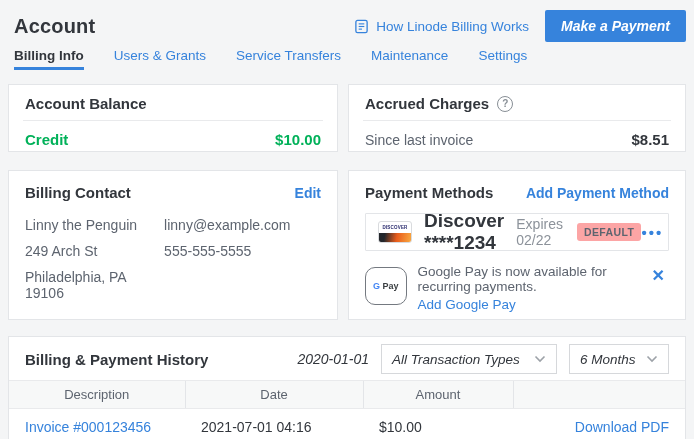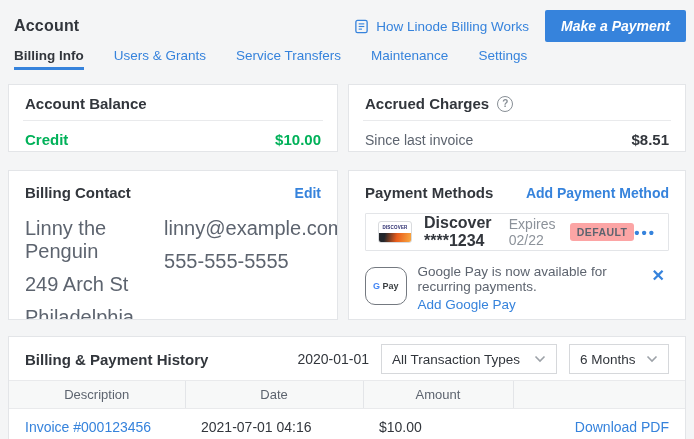--- a/index.html
+++ b/index.html
@@ -10,21 +10,21 @@
     color:#32363c;
     overflow:hidden;
     -webkit-font-smoothing:antialiased;
   }
 
   
   .topbar {
     display:flex; align-items:center;
     padding:10px 8px 2px 14px; height:44px;
   }
-  .page-title { font-size:16px; font-weight:600; color:#32363c; letter-spacing:.2px; }
+  .page-title { font-size:20px; font-weight:600; color:#32363c; letter-spacing:.2px; }
   .topbar-right { margin-left:auto; display:flex; align-items:center; gap:16px; }
   .help-link {
     display:flex; align-items:center; gap:7px;
     color:#3683dc; font-size:13.5px; cursor:pointer;
   }
   .btn-primary {
     background:#3683dc; color:#fff; border:none; border-radius:2px;
     font-family:"Liberation Sans", sans-serif;
     font-size:14px; font-weight:700; padding:0 16px; height:32px; cursor:pointer;font-style:italic;
   }
@@ -58,32 +58,32 @@
     width:16px; height:16px; margin-left:8px; border-radius:50%;
     border:1.4px solid #888f96; color:#888f96; font-size:10px; font-weight:700;
     display:inline-flex; align-items:center; justify-content:center; cursor:pointer;
   }
 
   .head-link { margin-left:auto; color:#3683dc; font-size:14px; font-weight:600; cursor:pointer; }
 
   
   .contact-cols { display:flex; margin-top:16px; }
   .contact-col { width:47%; display:flex; flex-direction:column; gap:10px; }
-  .contact-line { color:#5d646f; font-size:20px; }
+  .contact-line { color:#5d646f; font-size:14px; }
 
   
   .pm-row {
     margin-top:12px; border:1px solid #e3e5e8; border-radius:1px;
     display:flex; align-items:center; padding:7px 12px; height:38px; background:#fff;
   }
   .cc-icon { width:34px; height:22px; border:1px solid #d9dbde; border-radius:3px; overflow:hidden; background:#fff; flex:none; }
   .cc-top { height:55%; display:flex; align-items:center; justify-content:center;
             font-size:4.5px; font-weight:700; color:#26276b; letter-spacing:.2px; }
   .cc-bottom { height:45%; background:linear-gradient(100deg,#23262b 18%,#e85b1a 55%,#f7a03c 95%); }
-  .cc-name { margin-left:12px; font-size:16px; font-weight:600; color:#32363c; }
+  .cc-name { margin-left:12px; font-size:19px; font-weight:600; color:#32363c; }
   .cc-exp { margin-left:12px; font-size:14px; color:#8c929a; }
   .badge {
     margin-left:14px; background:#fca5a5; color:#5d646f; border-radius:3px;
     font-size:10.5px; font-weight:600; letter-spacing:.4px; padding:3px 7px; text-transform:uppercase;
   }
   .ellipsis { margin-left:auto; color:#3683dc; font-size:15px; font-weight:700; letter-spacing:2px; cursor:pointer; line-height:1; }
 
   .gpay-row { margin-top:13px; display:flex; align-items:flex-start; }
   .gpay-icon {
     flex:none; border:1px solid #747980; border-radius:10px; padding:13px 7px;
@@ -94,21 +94,21 @@
   .gpay-msg { color:#5d646f; }
   .gpay-link { color:#3683dc; margin-top:3px; cursor:pointer; }
   .close-x { margin-left:auto; color:#3683dc; font-size:16px; font-weight:600; cursor:pointer; padding:2px 4px; }
 
   
   .history {
     margin:16px 8px 0; background:#fff; border:1px solid #e3e5e8; height:110px; overflow:hidden;
   }
   .history-head { display:flex; align-items:center; padding:7px 16px 6px; }
   .history-title { font-size:15px; font-weight:700; }
-  .history-controls { margin-left:auto; display:flex; align-items:center; gap:12px; }
+  .history-controls { margin-left:auto; display:flex; align-items:center; gap:12px;font-style:italic; }
   .date-text { font-size:14px; color:#32363c; cursor:pointer; }
   .select {
     display:flex; align-items:center; justify-content:space-between;
     border:1px solid #d6d8db; background:#fff; height:30px; padding:0 10px;
     font-size:13.5px; color:#32363c; cursor:pointer;
   }
   .select.wide { width:176px; }
   .select.narrow { width:100px; }
   .chev { color:#9da2a8; margin-left:8px; display:flex; }
 

